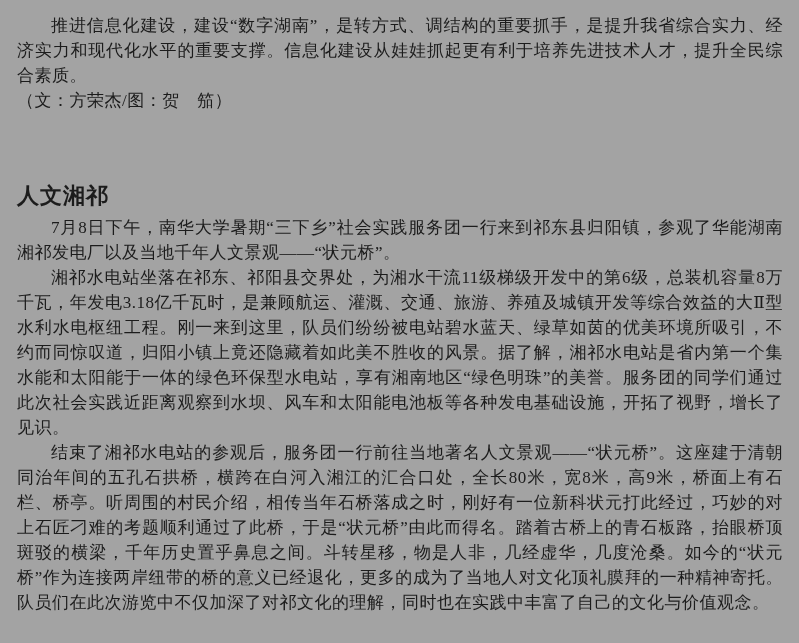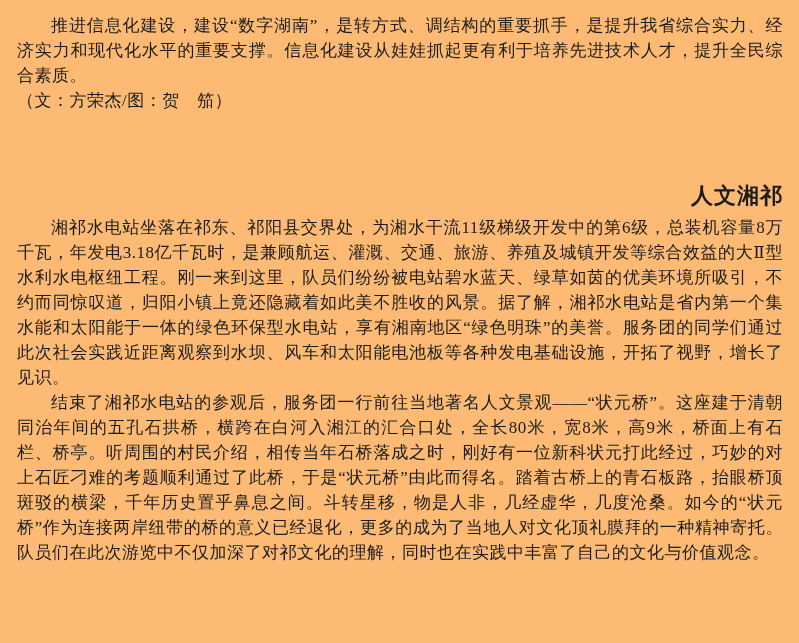--- a/index.html
+++ b/index.html
@@ -12,21 +12,21 @@
     height: 643px;
     overflow: hidden;
     font-family: "Liberation Serif", "DejaVu Serif", serif;
     color: #1c1c1c;
   }
   .doc {
     box-sizing: border-box;
     width: 799px;
     height: 643px;
     padding: 13px 16px 0 17px;
-    background: #fdba74;
+    background: #a3a3a3;
   }
   .para {
     margin: 0;
     font-size: 17px;
     line-height: 25px;
     text-align: justify;
     text-justify: inter-ideograph;
     text-indent: 2em;
     letter-spacing: 0.5px;
     word-break: break-all;
@@ -39,35 +39,36 @@
     letter-spacing: 0.5px;
   }
   .spacer {
     height: 68px;
   }
   .article-title {
     margin: 0 0 4px 0;
     font-size: 22px;
     line-height: 30px;
     font-weight: bold;
-    text-align: right;
+    text-align: left;
     letter-spacing: 1px;
   }
 </style>
 </head>
 <body>
 
 <div class="doc">
 
   <p class="para">推进信息化建设，建设“数字湖南”，是转方式、调结构的重要抓手，是提升我省综合实力、经济实力和现代化水平的重要支撑。信息化建设从娃娃抓起更有利于培养先进技术人才，提升全民综合素质。</p>
 
   <p class="byline">（文：方荣杰/图：贺　笳）</p>
 
   <div class="spacer"></div>
 
   <h1 class="article-title">人文湘祁</h1>
 
+  <p class="para">7月8日下午，南华大学暑期“三下乡”社会实践服务团一行来到祁东县归阳镇，参观了华能湖南湘祁发电厂以及当地千年人文景观——“状元桥”。</p>
 
   <p class="para">湘祁水电站坐落在祁东、祁阳县交界处，为湘水干流11级梯级开发中的第6级，总装机容量8万千瓦，年发电3.18亿千瓦时，是兼顾航运、灌溉、交通、旅游、养殖及城镇开发等综合效益的大Ⅱ型水利水电枢纽工程。刚一来到这里，队员们纷纷被电站碧水蓝天、绿草如茵的优美环境所吸引，不约而同惊叹道，归阳小镇上竟还隐藏着如此美不胜收的风景。据了解，湘祁水电站是省内第一个集水能和太阳能于一体的绿色环保型水电站，享有湘南地区“绿色明珠”的美誉。服务团的同学们通过此次社会实践近距离观察到水坝、风车和太阳能电池板等各种发电基础设施，开拓了视野，增长了见识。</p>
 
   <p class="para">结束了湘祁水电站的参观后，服务团一行前往当地著名人文景观——“状元桥”。这座建于清朝同治年间的五孔石拱桥，横跨在白河入湘江的汇合口处，全长80米，宽8米，高9米，桥面上有石栏、桥亭。听周围的村民介绍，相传当年石桥落成之时，刚好有一位新科状元打此经过，巧妙的对上石匠刁难的考题顺利通过了此桥，于是“状元桥”由此而得名。踏着古桥上的青石板路，抬眼桥顶斑驳的横梁，千年历史置乎鼻息之间。斗转星移，物是人非，几经虚华，几度沧桑。如今的“状元桥”作为连接两岸纽带的桥的意义已经退化，更多的成为了当地人对文化顶礼膜拜的一种精神寄托。队员们在此次游览中不仅加深了对祁文化的理解，同时也在实践中丰富了自己的文化与价值观念。</p>
 
 </div>
 
 </body></html>

